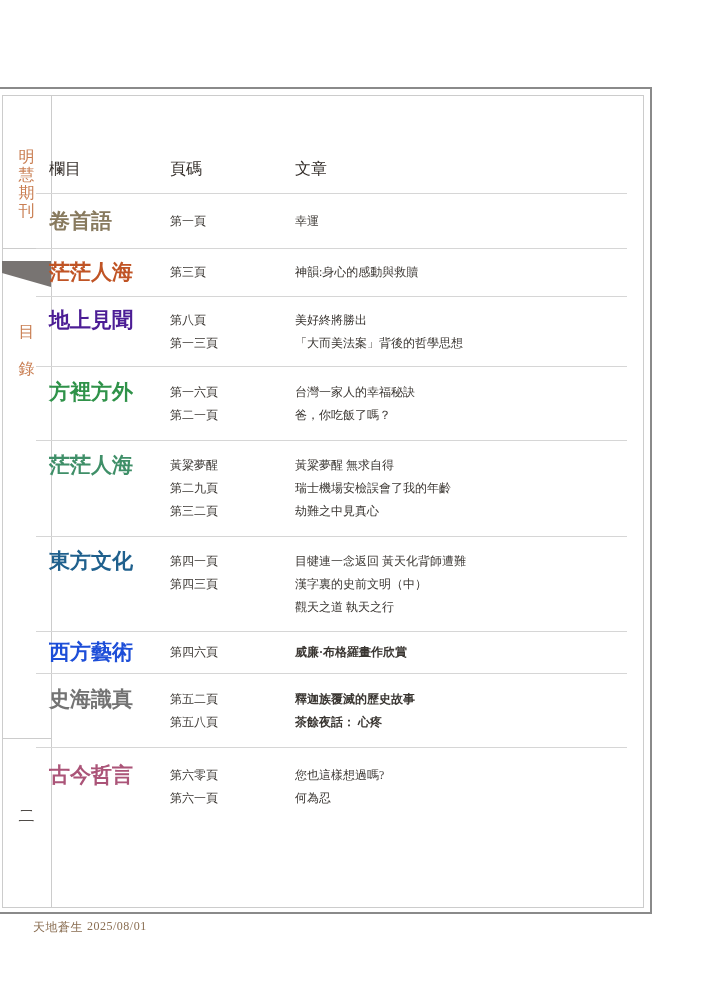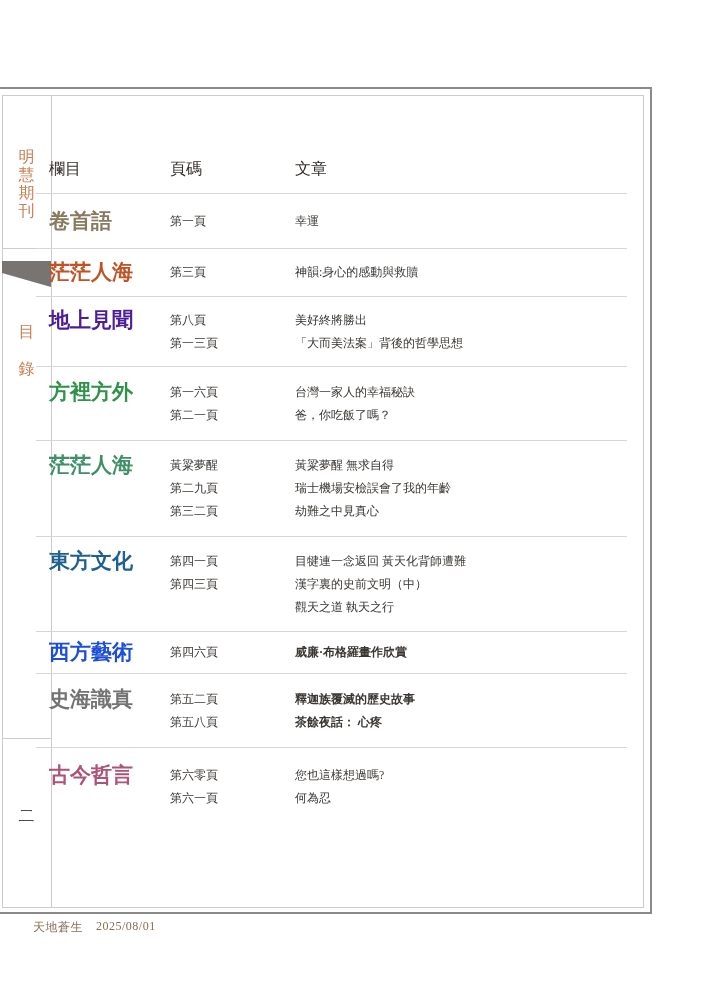--- a/index.html
+++ b/index.html
@@ -36,21 +36,21 @@
   .col{box-sizing:border-box;}
   .col-label{width:134px;padding-left:13px;flex:none;}
   .col-pages{width:125px;flex:none;}
   .col-articles{flex:1;padding-right:6px;font-family:Liberation Serif, serif;}
   .category{font-weight:bold;font-size:21px;line-height:23px;}
   .header-row .col{font-size:16px;}
   .line{font-size:12px;line-height:23px;white-space:nowrap;}
   .line.bold{font-weight:bold;}
   
   .footer{position:absolute;left:33px;top:919px;font-size:12px;letter-spacing:0.5px;
-    color:var(--footer-brown,#8a6e52);display:flex;gap:13px;}
+    color:var(--footer-brown,#8a6e52);display:flex;gap:4px;}
 </style>
 </head>
 <body>
 
 <div class="page">
   <div class="frame-top"></div>
   <div class="frame-right"></div>
   <div class="frame-bottom"></div>
   <div class="inner-frame"></div>
   <div class="sidebar-divider"></div>

